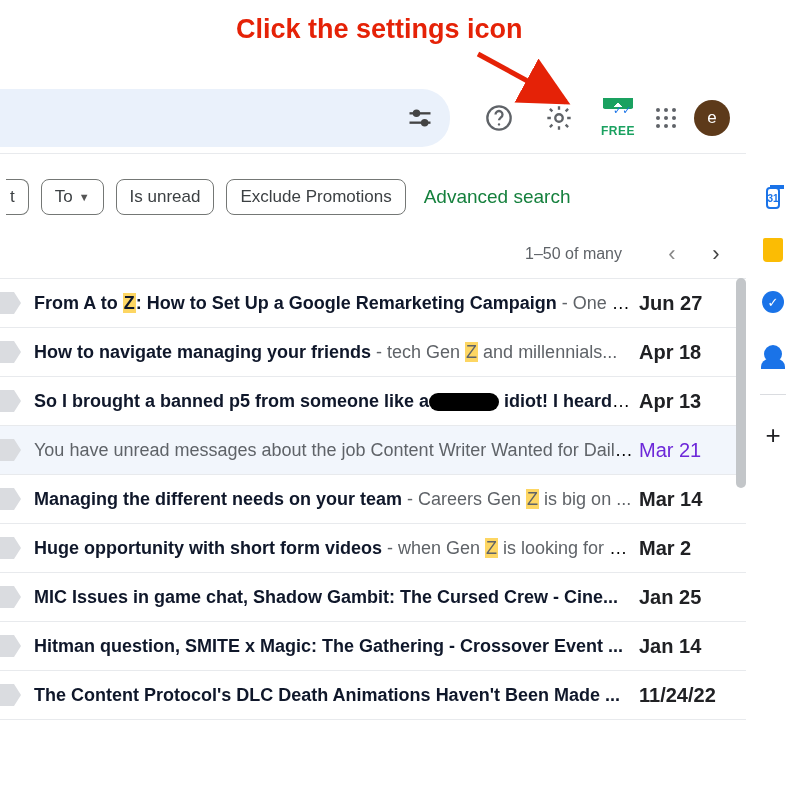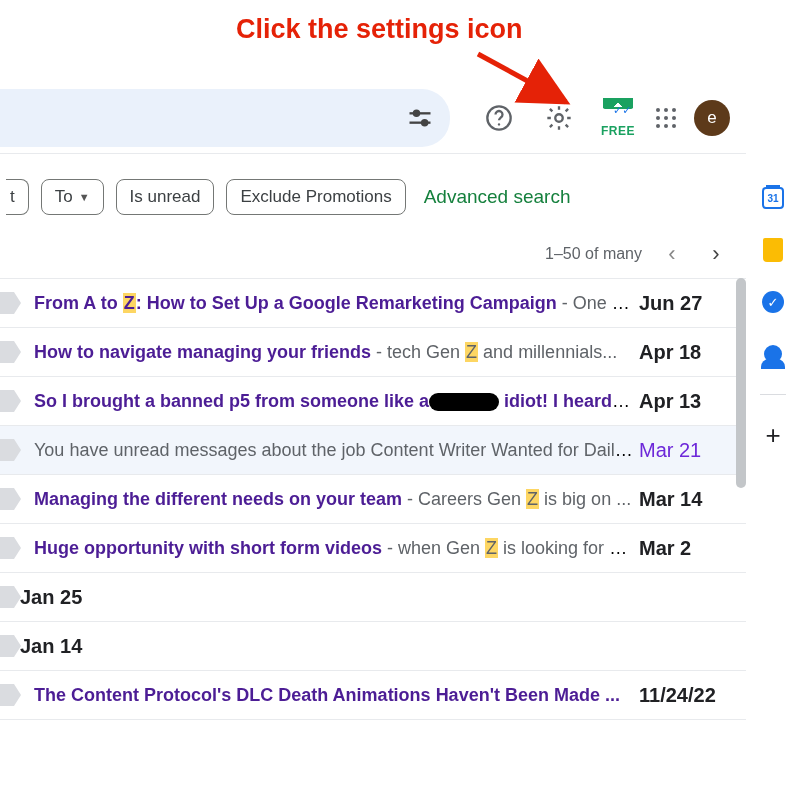--- a/index.html
+++ b/index.html
@@ -51,52 +51,52 @@
   .chip.cut { border-radius: 0 8px 8px 0; border-left:none; padding-left:4px;}
   .chip .caret { font-size:11px; color:#555;}
   .advsearch { color:#15803d; font-size:19px; margin-left:6px; cursor:pointer;}
 
   .countbar {
     position:absolute; top: 232px; left:0; right:54px; height:44px;
     display:flex; align-items:center; justify-content:flex-end; padding-right:10px;
     gap: 4px; color:#5f6368; font-size:16px;
   }
   .nav-arrow { width:40px;height:40px;display:flex;align-items:center;justify-content:center; cursor:pointer; color:#888; font-size:22px;}
-  .count-text { margin-right: 6px;}
+  .count-text { margin-right: 26px;}
 
   .list {
     position:absolute; top: 278px; left:0; right:54px; bottom:0;
     border-top:1px solid #e8eaed;
   }
   .scrollthumb { position:absolute; top: 278px; right:54px; width:10px; height:210px; background:#c3c6c9; border-radius:5px;}
   .row {
     height:49px; border-bottom:1px solid #e8eaed; display:flex; align-items:center;
     padding: 0 12px 0 0; cursor:pointer; gap:6px;
   }
   .row.read { background:#f2f6fc; }
   .tag {
     width:16px; height:22px; background:#dadce0; border-radius:2px 0 0 2px; position:relative; flex:0 0 16px;
     margin-left:-2px;
   }
   .tag::after{ content:""; position:absolute; right:-7px; top:0; width:0;height:0; border-top:11px solid transparent;border-bottom:11px solid transparent; border-left:7px solid #dadce0;}
   .subjwrap { flex:1 1 auto; overflow:hidden; white-space:nowrap; text-overflow:ellipsis; font-size:18px; margin-left: 14px;}
-  .subj { font-weight:700; color:#4c1d95;}
+  .subj { font-weight:700; color:#0f172a;}
   .row.read .subj { font-weight:400; color:#5f6368;}
   .snip { color:#5f6368; font-weight:400;}
   .hl { background:#fdd663; padding:0 1px;}
   .redact { display:inline-block; width:70px; height:18px; background:#000; border-radius:9px; vertical-align:middle;}
   .date { flex:0 0 95px; font-size:20px; font-weight:700; color:#202124;}
   .row.read .date { font-weight:400; color:#6d28d9;}
 
   .sidepanel {
     position:absolute; top:170px; right:0; width:54px; bottom:0;
     display:flex; flex-direction:column; align-items:center; gap:28px; padding-top:16px;
   }
   .sideicon { width:24px;height:24px; cursor:pointer; display:flex;align-items:center;justify-content:center;}
-  .cal { width:22px;height:22px; background:#fff; border:2px solid #1a73e8; border-radius:4px; display:flex;align-items:center;justify-content:center; font-size:10px; color:#1a73e8; font-weight:700; position:relative;}
+  .cal { width:14px;height:22px; background:#fff; border:2px solid #1a73e8; border-radius:4px; display:flex;align-items:center;justify-content:center; font-size:10px; color:#1a73e8; font-weight:700; position:relative;}
   .cal::before{content:"";position:absolute;top:-4px;left:2px;width:14px;height:4px;background:#1a73e8;}
   .keep { width:20px;height:24px; background:#fbbc04; border-radius:2px 2px 4px 4px;}
   .tasks { width:22px;height:22px; border-radius:50%; background:#1a73e8; color:#fff;display:flex;align-items:center;justify-content:center;font-size:13px;}
   .contacts { width:18px;height:18px; background:#1a73e8; border-radius:50% 50% 50% 50%; position:relative;}
   .contacts::after{content:"";position:absolute;top:14px;left:-3px;width:24px;height:10px;background:#1a73e8;border-radius:8px 8px 0 0;}
   .plus { font-size:26px; color:#202124; font-weight:300;}
   .side-divider { width:26px;height:1px;background:#dadce0;}
 </style>
 </head>
 <body>
@@ -201,24 +201,26 @@
       <div class="subjwrap"><span class="subj">Managing the different needs on your team</span><span class="snip"> - Careers Gen </span><span class="hl snip" style="color: rgb(95, 99, 104);">Z</span><span class="snip"> is big on ...</span></div>
       <div class="date">Mar 14</div>
     </div>
     <div class="row">
       <div class="tag"></div>
       <div class="subjwrap"><span class="subj">Huge opportunity with short form videos</span><span class="snip"> - when Gen </span><span class="hl snip" style="color: rgb(95, 99, 104);">Z</span><span class="snip"> is looking for a ...</span></div>
       <div class="date">Mar 2</div>
     </div>
     <div class="row">
       <div class="tag"></div>
+      <div class="subjwrap"><span class="subj">MIC Issues in game chat, Shadow Gambit: The Cursed Crew - Cine...</span></div>
       <div class="date">Jan 25</div>
     </div>
     <div class="row">
       <div class="tag"></div>
+      <div class="subjwrap"><span class="subj">Hitman question, SMITE x Magic: The Gathering - Crossover Event ...</span></div>
       <div class="date">Jan 14</div>
     </div>
     <div class="row">
       <div class="tag"></div>
       <div class="subjwrap"><span class="subj">The Content Protocol's DLC Death Animations Haven't Been Made ...</span></div>
       <div class="date">11/24/22</div>
     </div>
   </div>
 <div class="scrollthumb"></div>
 

